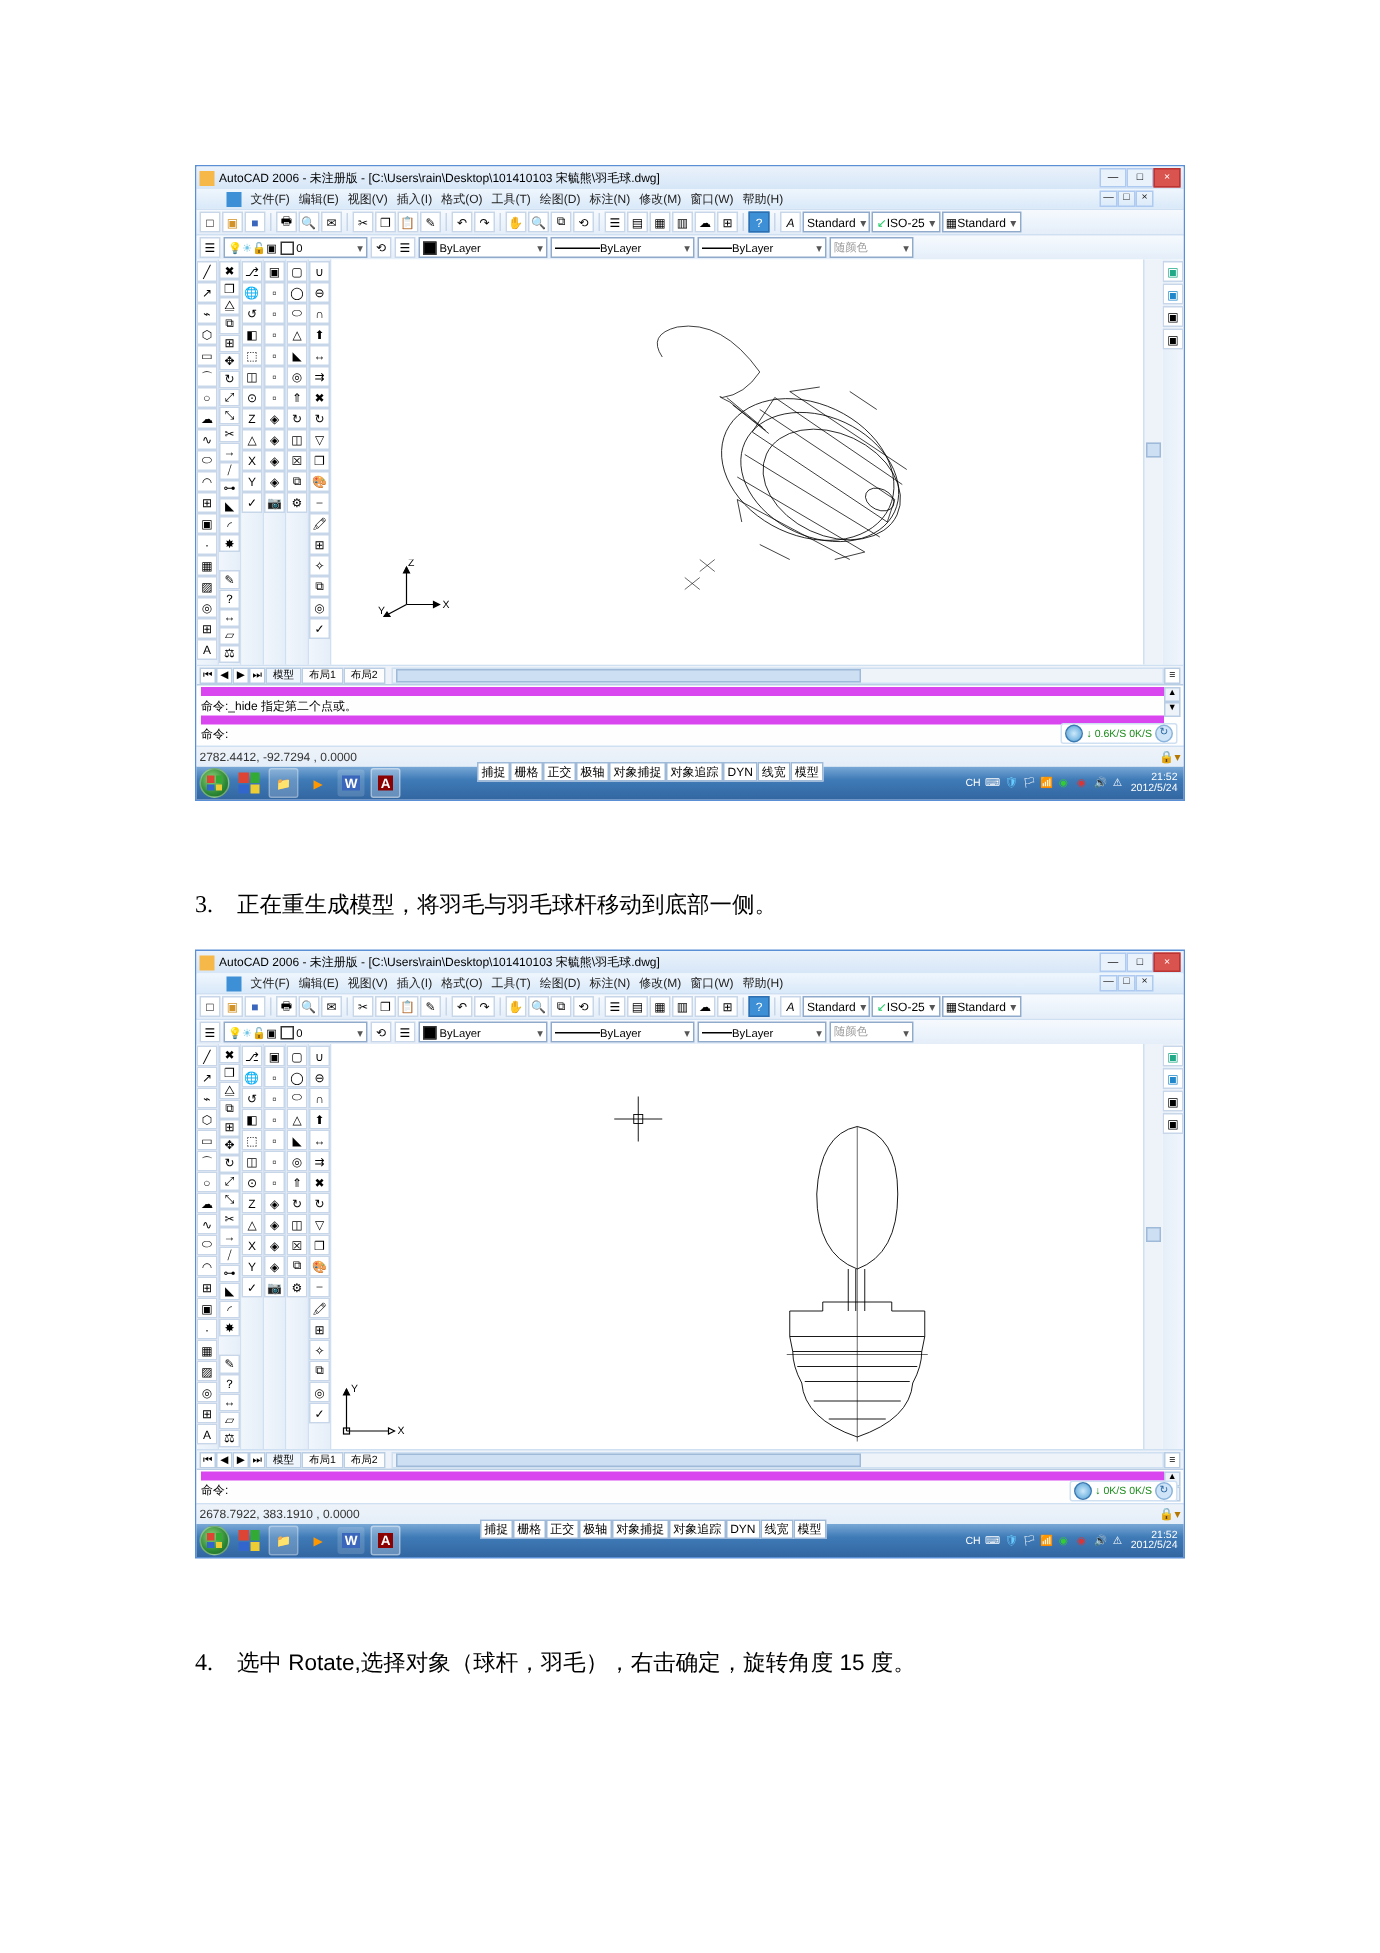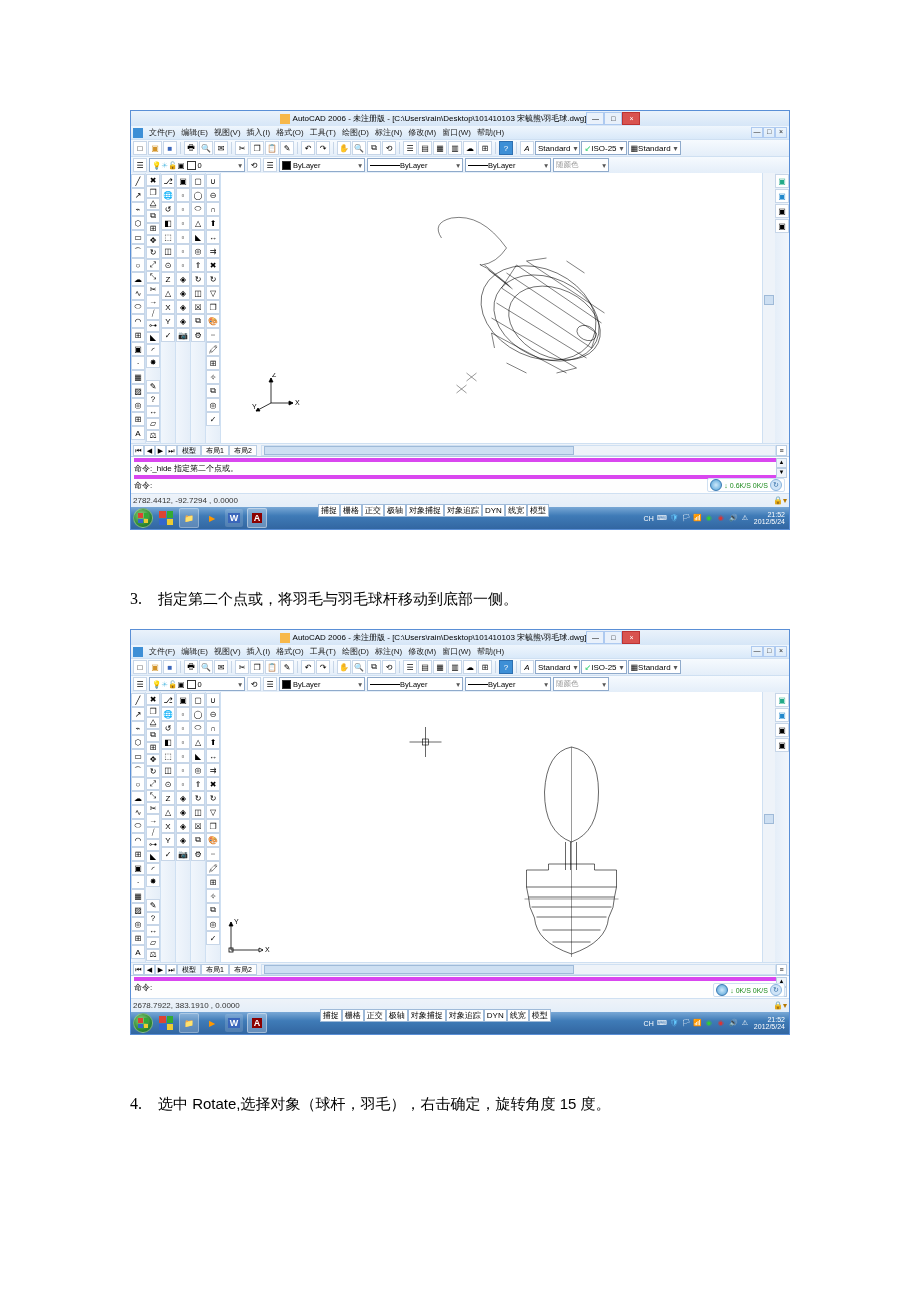--- a/index.html
+++ b/index.html
@@ -1,24 +1,24 @@
 <!DOCTYPE html>
 <html><head>
 <meta charset="utf-8">
 <style>
   body { margin: 0; font-family: sans-serif; background: #fff; width: 920px; }
   .page { padding: 0; }
   .cad-window { border: 1px solid #5a8fd6; margin: 110px 130px 0 130px; font-size: 8px; background: #fff; }
   .cad-window.second { margin-top: 20px; }
-  .titlebar { background: linear-gradient(#eaf2fb, #d6e6f7); display: flex; align-items: center; padding: 1px 2px; justify-content: center; }
+  .titlebar { background: linear-gradient(#eaf2fb, #d6e6f7); display: flex; align-items: center; padding: 1px 2px; justify-content: space-between; }
   .titlebar .icon { width: 10px; height: 10px; background: #f7b84a; margin-right: 3px; display: inline-block; }
   .wctrl { display: flex; gap: 0; }
   .wctrl span { width: 16px; height: 11px; font-size: 7px; text-align: center; line-height: 11px; border: 1px solid #aecaf0; background: #e9f1fb; }
   .wctrl .close { background: #d9534f; color: #fff; border-color: #b33; }
-  .menubar { background: linear-gradient(#eff6fd, #d9e9f9); padding: 1px 2px; display: flex; gap: 6px; font-size: 8px; color: #222; align-items: center; }
+  .menubar { background: linear-gradient(#eff6fd, #d9e9f9); padding: 1px 20px; display: flex; gap: 6px; font-size: 8px; color: #222; align-items: center; }
   .menubar .cad-logo { width: 10px; height: 10px; background: #3d8fd6; display: inline-block; }
   .mctrl { margin-left: auto; display: flex; gap: 0; }
   .mctrl span { width: 10px; height: 9px; font-size: 7px; text-align: center; border: 1px solid #aecaf0; }
   .toolbar-row { background: linear-gradient(#f6fafe, #e4eef9); display: flex; align-items: center; padding: 1px 2px; gap: 1px; flex-wrap: nowrap; overflow: hidden; border-top: 1px solid #cfe0f2; }
   .tb-icon { width: 12px; height: 12px; background: #fff; border: 1px solid #c7d6e8; display: inline-flex; align-items: center; justify-content: center; font-size: 8px; }
   .tb-sep { width: 1px; height: 12px; background: #c7d6e8; margin: 0 2px; }
   .tb-select { height: 12px; border: 1px solid #8faacb; background: #fff; font-size: 8px; padding: 0 2px; display: inline-flex; align-items: center; }
   .tb-select::after { content: "▾"; margin-left: 3px; color: #555; }
   .layer-row { background: linear-gradient(#f6fafe, #e4eef9); display: flex; align-items: center; padding: 1px 2px; gap: 2px; border-top: 1px solid #cfe0f2; }
   .layer-dd { height: 12px; min-width: 80px; border: 1px solid #8faacb; background: #fff; font-size: 7.5px; display: inline-flex; align-items: center; padding: 0 2px; }
@@ -32,21 +32,21 @@
   .canvas-inner { position: relative; width: 100%; height: 100%; }
   .scroll-v { width: 12px; background: #eef3f9; border-left: 1px solid #cfe0f2; position: relative; }
   .scroll-v .thumb { position: absolute; left: 1px; right: 1px; top: 45%; height: 8px; background: #cddff2; border: 1px solid #9fbad8; }
   .side-toolbars-right { width: 14px; background: linear-gradient(90deg,#e5eef8,#f1f6fc); display: flex; flex-direction: column; padding: 1px 0; gap: 1px; }
   .tabs-strip { height: 12px; background: #eef3f9; border-top: 1px solid #cfe0f2; display: flex; align-items: center; font-size: 7px; padding: 0 2px; gap: 0; }
   .tabs-strip .tbtn { border: 1px solid #b9cde4; background: #fff; width: 9px; height: 9px; text-align: center; line-height: 9px; }
   .tabs-strip .tab { padding: 0 4px; border: 1px solid #b9cde4; background: #fdfdfd; height: 9px; line-height: 9px; }
   .scroll-h { flex: 1; margin-left: 4px; background: #eef3f9; height: 9px; border: 1px solid #cfe0f2; position: relative; }
   .scroll-h .thumb { position: absolute; left: 2px; width: 60%; top: 0; bottom: 0; background: #cddff2; border: 1px solid #9fbad8; }
   .cmdwin { background: #fefefe; border-top: 1px solid #b9cde4; font-size: 8px; padding: 1px 3px; position: relative; }
-  .cmdline { display: flex; border-top: 4px solid #d946ef; padding: 1px 0; }
+  .cmdline { display: flex; border-top: 6px solid #d946ef; padding: 1px 0; }
   .cmd-label { color: #000; }
   .cmd-scroll { display: flex; flex-direction: column; gap: 0; width: 10px; }
   .cmd-scroll span { width: 9px; height: 8px; border: 1px solid #b9cde4; background: #eef3f9; font-size: 6px; text-align: center; }
   .cmd-flex { display: flex; }
   .cmd-lines { flex: 1; }
   .status-bottom { background: linear-gradient(#eef3f9,#e4eef9); border-top: 1px solid #cfe0f2; display: flex; align-items: center; padding: 0 2px; height: 13px; position: relative; }
   .coords { font-size: 8px; color: #333; }
   .status-buttons { display: flex; margin-left: 80px; margin-top: 20px; }
   .sbtn { font-size: 8px; border: 1px solid #9fbad8; background: #fff; padding: 0 2px; height: 11px; line-height: 11px; }
   .netstat { margin-left: auto; display: flex; align-items: center; gap: 2px; font-size: 7px; }
@@ -440,21 +440,21 @@
       <span class="tray-icon">⚠</span>
       <div class="clock">
         <div>21:52</div>
             <div>2012/5/24</div>
       </div>
     </div>
   </div>
 </div>
 
 <p class="step-text">
-  <span class="num">3.</span><span>指定第二个点或，将羽毛与羽毛球杆移动到底部一侧。</span>
+  <span class="num">3.</span><span>正在重生成模型，将羽毛与羽毛球杆移动到底部一侧。</span>
 </p>
 
 <div class="cad-window second">
 
   <div class="titlebar">
     <div style="display:flex;align-items:center;">
       <span class="icon"></span>
       <span>AutoCAD 2006 - 未注册版 - [C:\Users\rain\Desktop\101410103 宋毓熊\羽毛球.dwg]</span>
     </div>
     <div class="wctrl">

